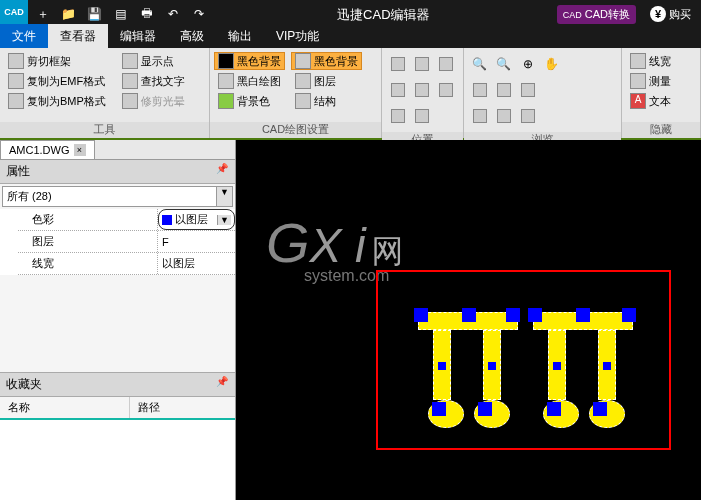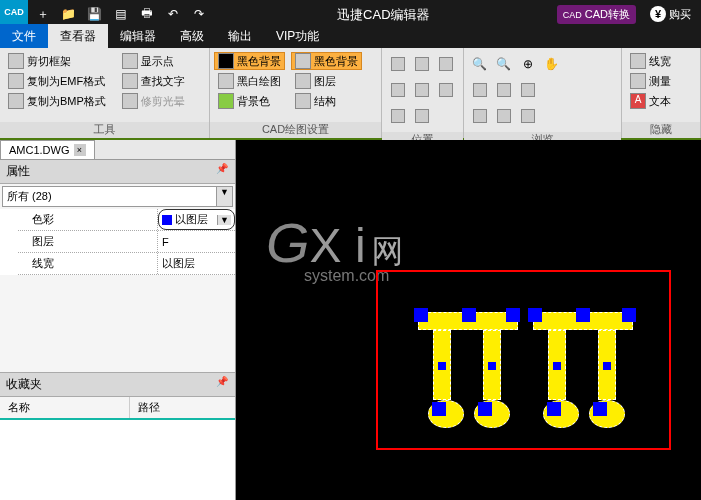--- a/index.html
+++ b/index.html
@@ -50,21 +50,21 @@
 .varr { width: 14px; background: #e0e0e0; border-left: 1px solid #999; text-align: center; font-size: 9px; margin-left: auto; }
 
 .favhdr { background: #d8d8d8; padding: 3px 6px; font-size: 12px; border-top: 1px solid #aaa; border-bottom: 1px solid #aaa; display: flex; justify-content: space-between; }
 .favcols { display: flex; border-bottom: 2px solid #14b8a6; font-size: 11px; align-items: center; }
 .favcols div { padding: 3px 8px; }
 .favcols div:first-child { width: 130px; border-right: 1px solid #ccc; }
 
 .canvas { flex: 1; background: #000; position: relative; }
 .watermark { position: absolute; left: 30px; top: 70px; color: #888; font-family: Georgia, serif; }
 .watermark .g { font-size: 56px; font-style: italic; display: inline; }
-.watermark .x { font-size: 48px; color: #999; display: inline; }
+.watermark .x { font-size: 48px; font-style: italic; color: #999; display: inline; }
 .watermark .w { font-size: 32px; color: #aaa; display: inline; margin-left: 6px; }
 .watermark .sys { font-size: 16px; color: #777; margin-left: 38px; margin-top: -8px; }
 
 .selbox { position: absolute; left: 140px; top: 130px; width: 295px; height: 180px; border: 2px solid #ff0000; }
 .drawing { position: absolute; width: 100%; height: 100%; }
 .grip { position: absolute; width: 8px; height: 8px; background: #0000ff; }
 .grip.lg { width: 14px; height: 14px; }
 .ysh { position: absolute; background: #ffee00; border: 1px dashed #fff; }
 
 .pin { font-size: 10px; }

